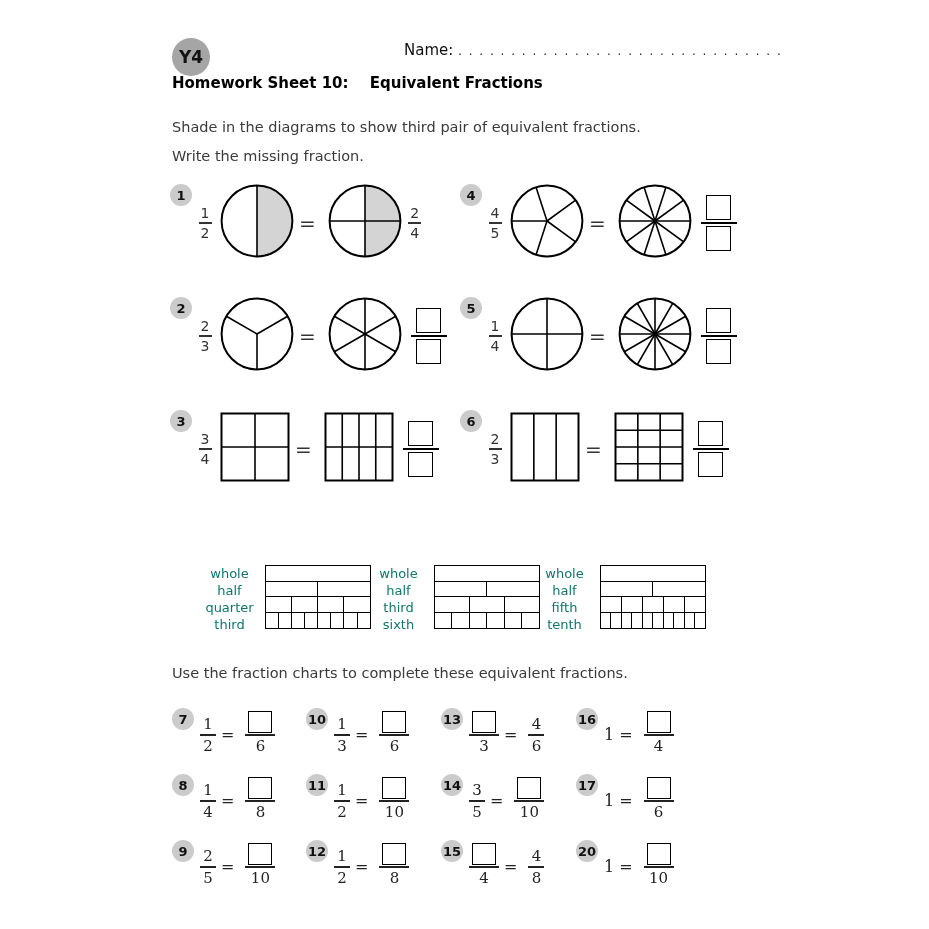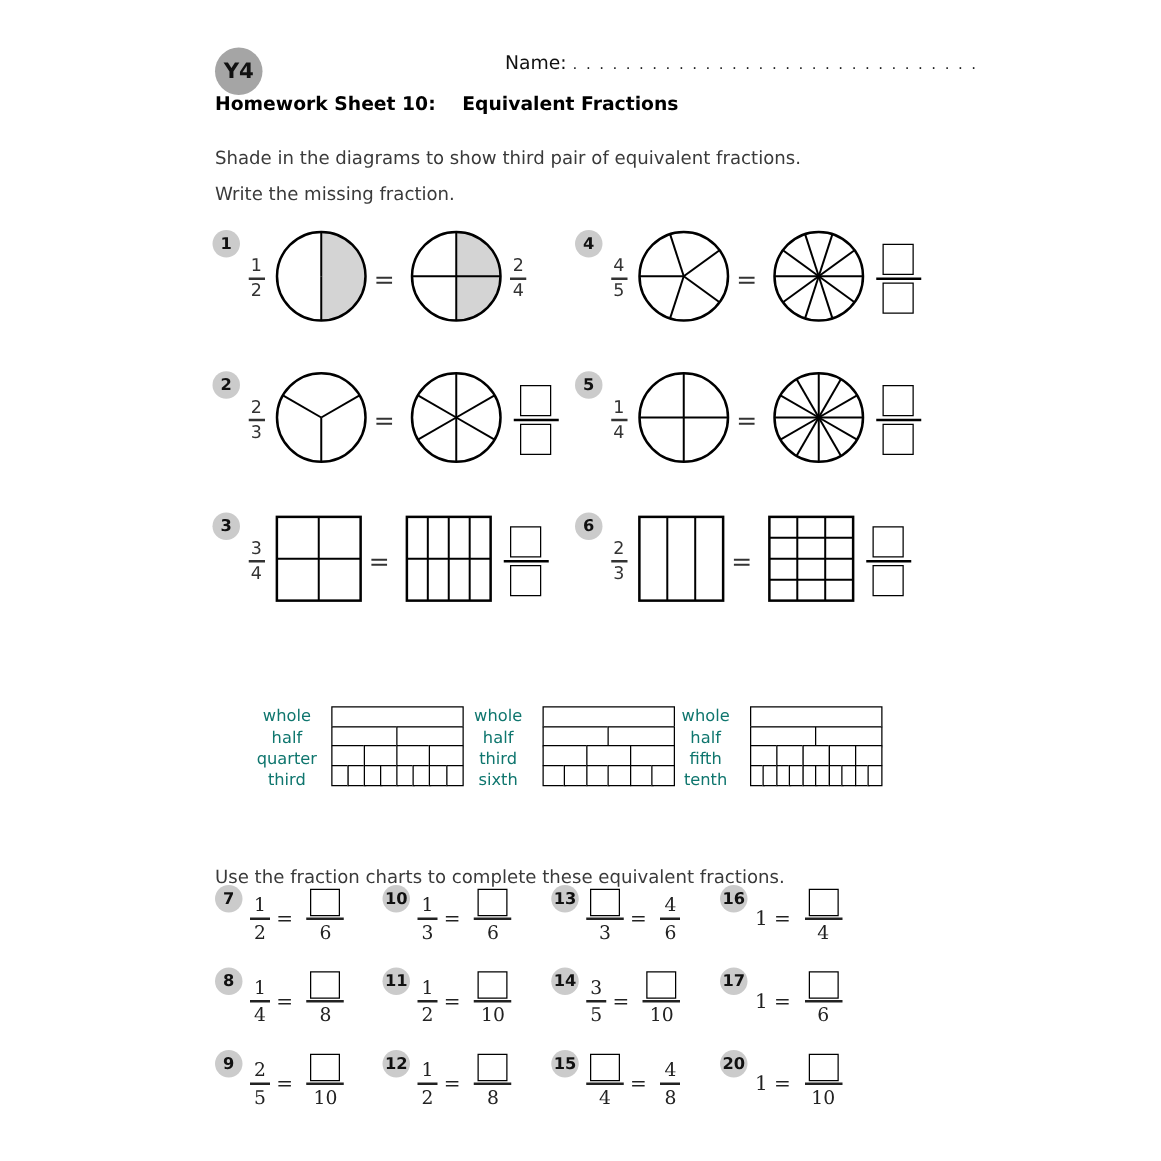--- a/index.html
+++ b/index.html
@@ -8,21 +8,21 @@
   
   .level-badge{position:absolute;left:172px;top:38px;width:38px;height:38px;border-radius:50%;
     background:#a5a5a5;display:flex;align-items:center;justify-content:center;
     font-weight:bold;font-size:17px;color:#111;text-align:right;}
   .name-row{position:absolute;left:404px;top:41px;font-size:15px;color:#111;white-space:nowrap;}
   .name-label{font-weight:normal;}
   .name-dots{font-size:12px;letter-spacing:1.5px;color:#222;}
   .page-title{position:absolute;left:172px;top:74px;font-size:15px;font-weight:bold;color:#000;white-space:nowrap;}
   .page-title .title-main{margin-left:16px;}
   .instr{position:absolute;left:172px;font-size:14.5px;color:#3a3a3a;}
-  #instr1{top:119px;} #instr2{top:148px;} #instr3{top:694px;}
+  #instr1{top:119px;} #instr2{top:148px;} #instr3{top:665px;}
 
   
   .diagram-grid{position:absolute;left:170px;top:184px;display:grid;
     grid-template-columns:290px 292px;row-gap:35px;}
   .problem{display:flex;align-items:center;height:78px;}
   .pbadge{width:22px;height:22px;border-radius:50%;background:#cbcbcb;flex:0 0 22px;
     display:flex;align-items:center;justify-content:center;font-weight:bold;font-size:13px;
     color:#111;align-self:flex-start;}
   .gfrac{display:flex;flex-direction:column;align-items:center;margin-left:5px;
     font-size:14px;color:#333;min-width:16px;}

